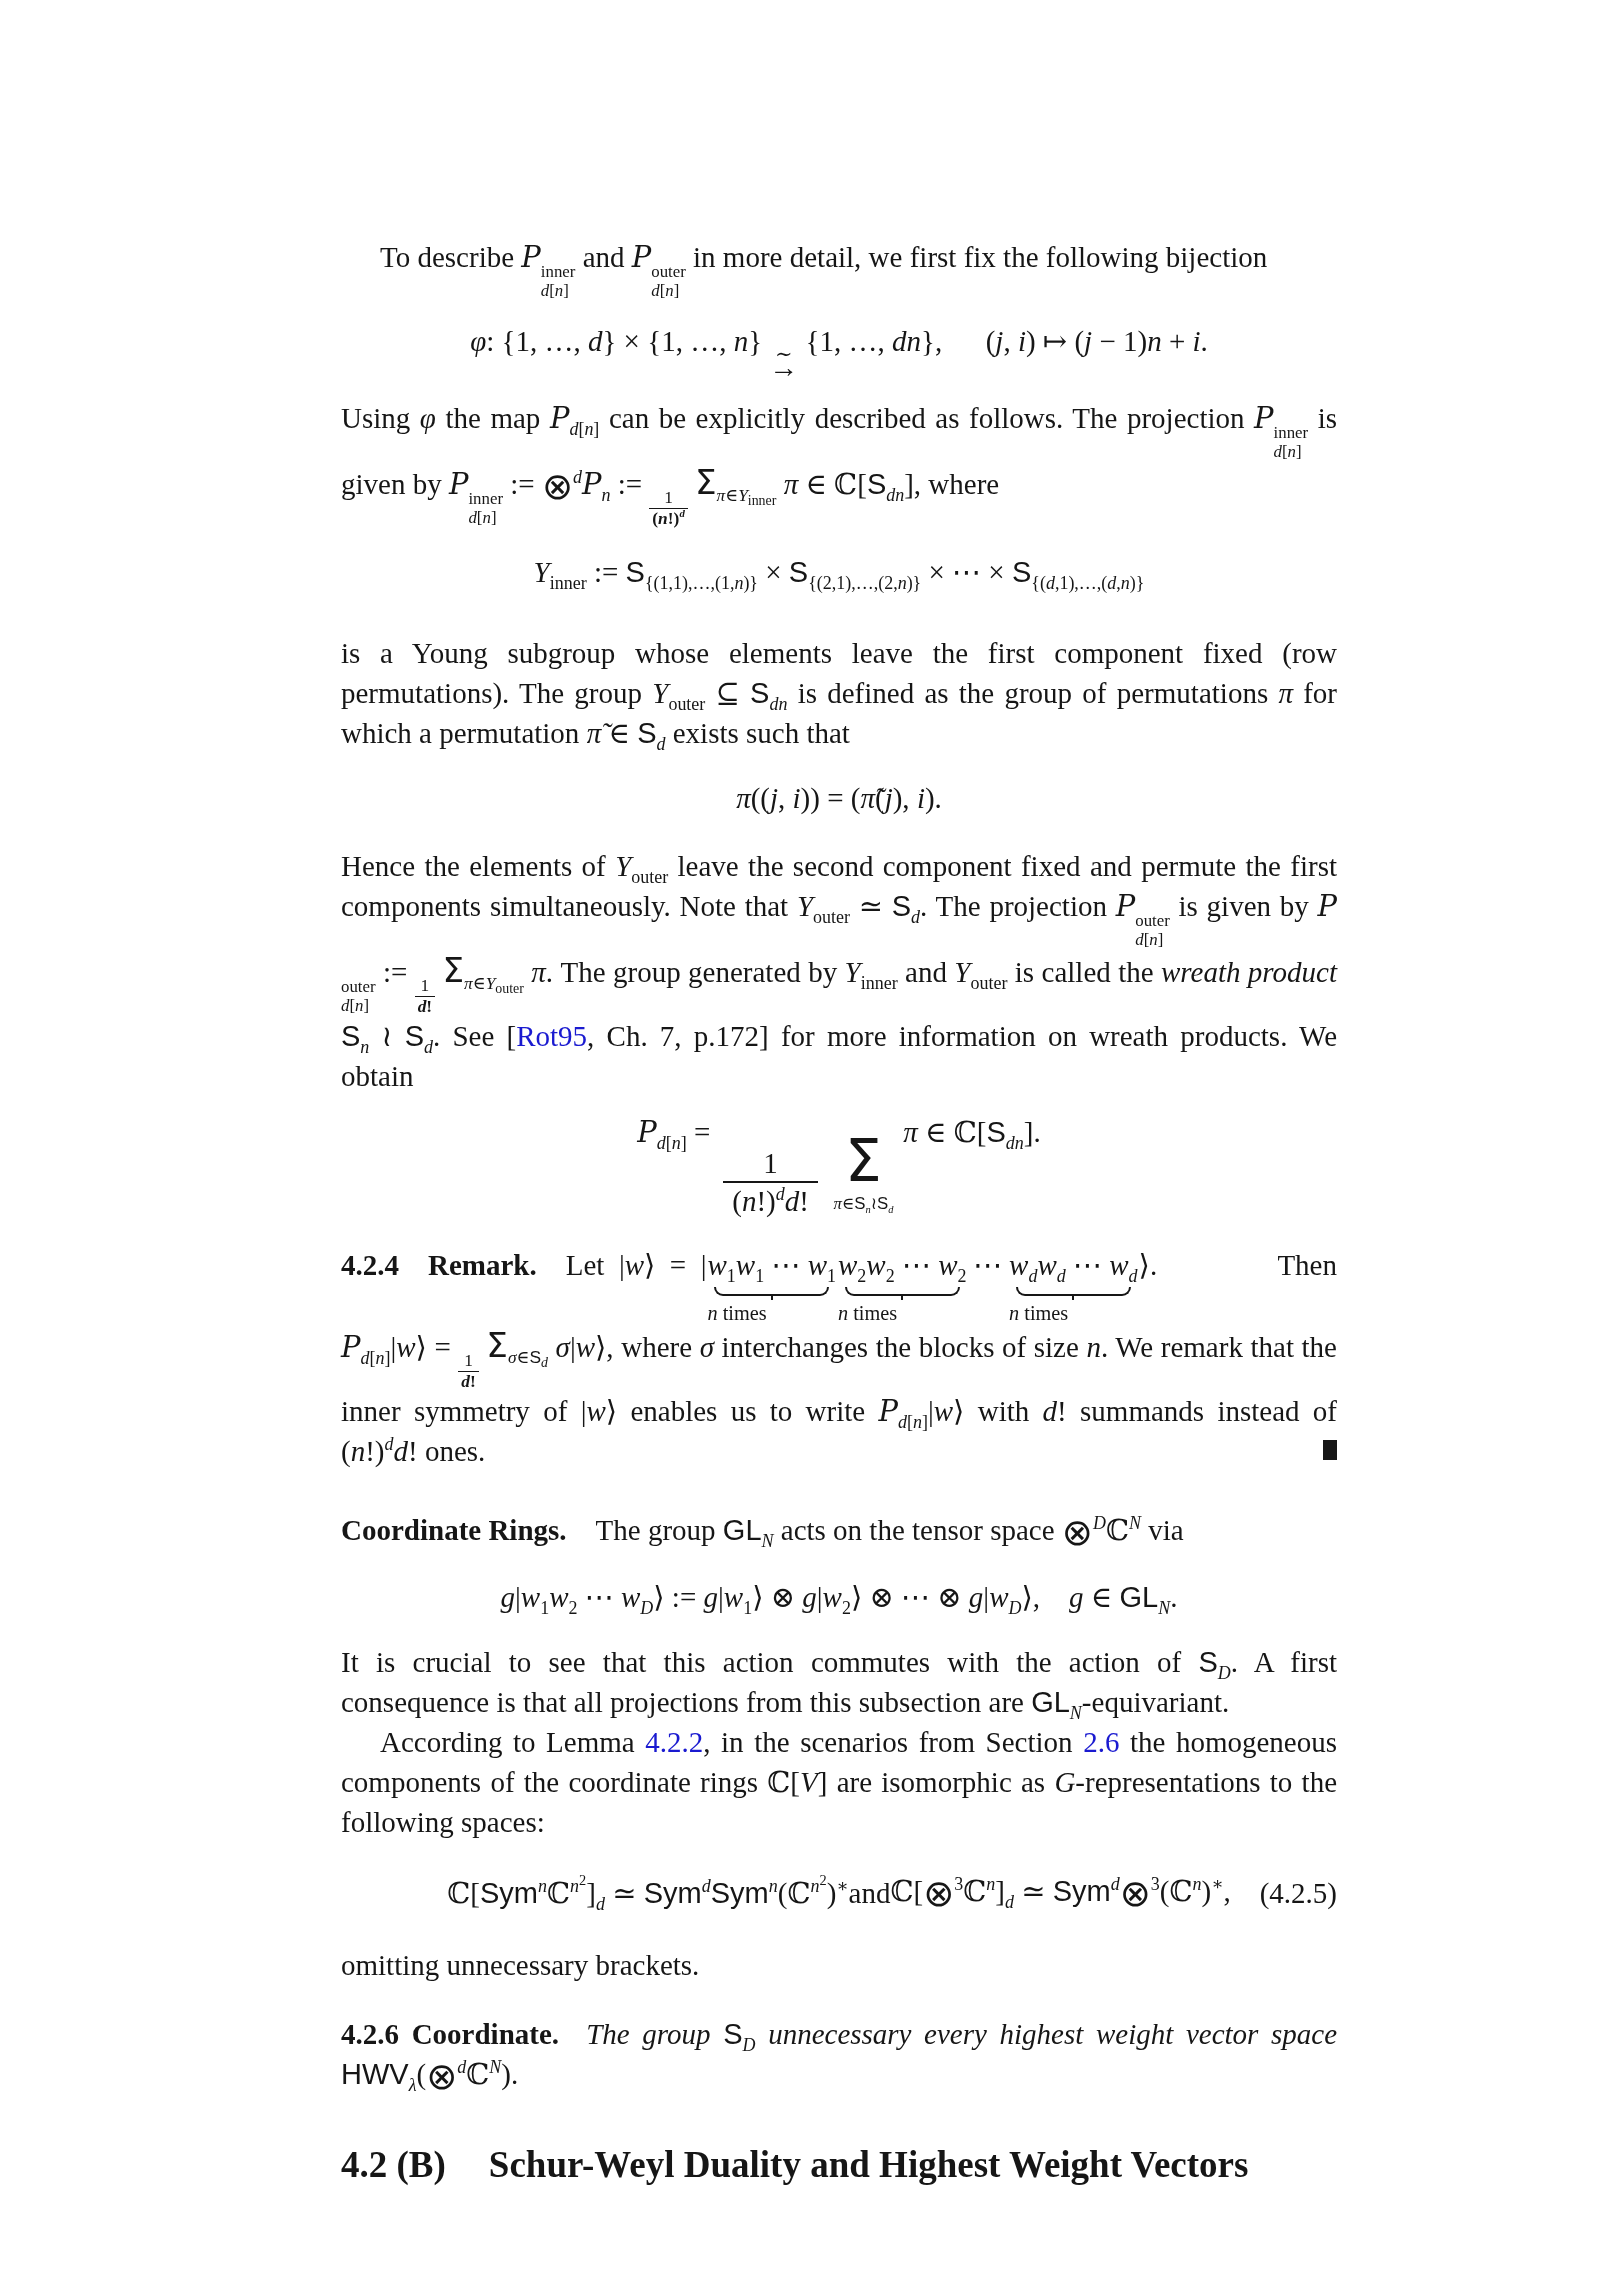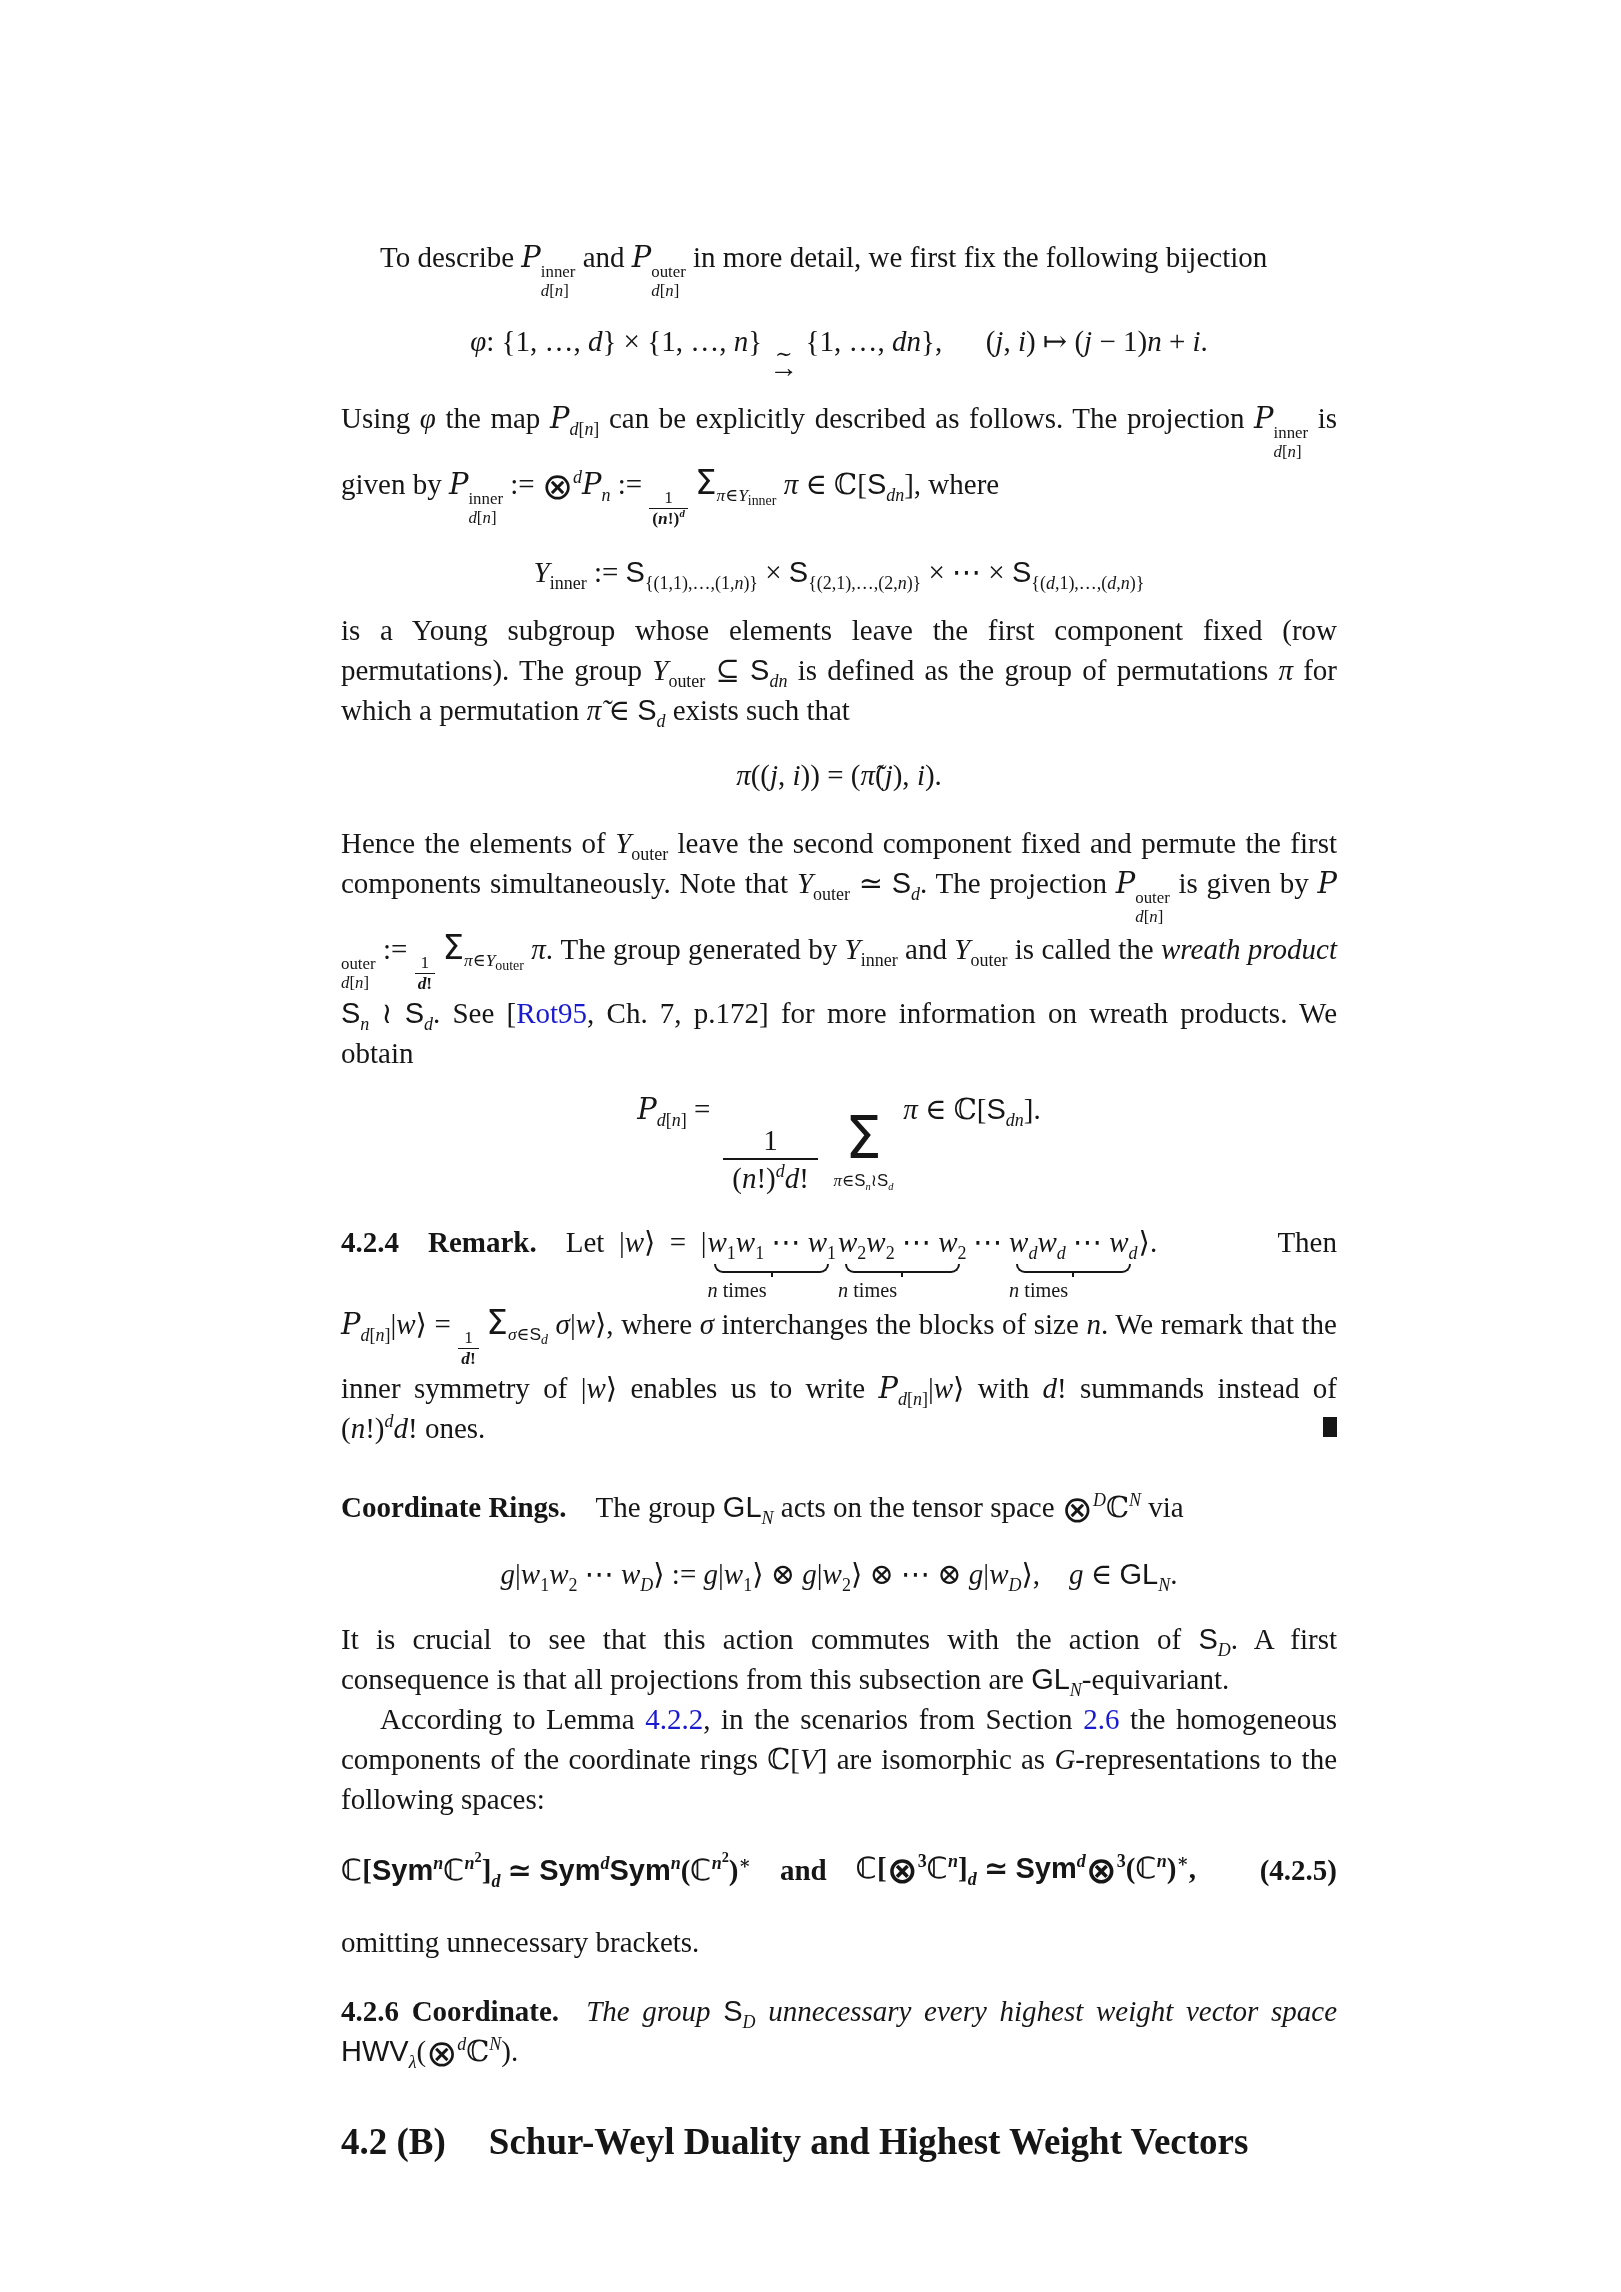--- a/index.html
+++ b/index.html
@@ -39,22 +39,22 @@
   .qed{float:right;width:13.7px;height:20.6px;background:#161616;margin-top:8.8px;}
   .rline1{display:flex;align-items:flex-start;hyphens:none;}
   .rline1 .then{margin-left:auto;}
   .ub{display:inline-flex;flex-direction:column;margin:0 1px;}
   .ub .brace{align-self:stretch;height:6.9px;margin:2.9px 6.9px 0;position:relative;
       border-left:2px solid #161616;border-right:2px solid #161616;border-bottom:2px solid #161616;
       border-radius:0 0 10.8px 10.8px;}
   .ub .brace::after{content:'';position:absolute;top:100%;left:50%;transform:translateX(-50%);
       width:2px;height:5.9px;background:#161616;}
   .ub .ublabel{font-size:0.70em;line-height:1.1;margin-top:5.9px;}
-  .eqtagrow{position:relative;display:flex;align-items:center;gap:29px;
-      text-align:center;hyphens:none;font-weight:bold;}
+  .eqtagrow{position:relative;display:flex;justify-content:center;align-items:center;
+      text-align:center;hyphens:none;}
   .eqtagrow .tag{position:absolute;right:0;}
   .cor p{hyphens:none;}
   .cor .corbody i{font-style:italic;}
   .secheading{display:flex;align-items:baseline;gap:43px;font-weight:bold;font-size:37px;
       line-height:43px;hyphens:none;}
 </style>
 </head>
 <body>
 
 <div class="page">
@@ -80,21 +80,21 @@
         </span> is given by <span class="cal">P</span><span class="ss">
           <span>inner</span>
           <span><i>d</i>[<i>n</i>]</span>
         </span> := <span class="ot">⊗</span><sup><i>d</i></sup><span class="cal">P</span><sub><i>n</i></sub> := <span class="sfrac">
           <span>1</span>
           <span class="den">(<i>n</i>!)<sup><i>d</i></sup></span>
         </span> <span class="isum">Σ</span><sub class="slim"><i>π</i>∈<i>Y</i><sub>inner</sub></sub> <i>π</i> ∈ ℂ[<span class="sf">S</span><sub><i>dn</i></sub>], where</p>
 
     <p class="eq" style="margin-top:23.5px"><i>Y</i><sub>inner</sub> := <span class="sf">S</span><sub>{(1,1),…,(1,<i>n</i>)}</sub> × <span class="sf">S</span><sub>{(2,1),…,(2,<i>n</i>)}</sub> × ⋯ × <span class="sf">S</span><sub>{(<i>d</i>,1),…,(<i>d</i>,<i>n</i>)}</sub></p>
 
-    <p style="margin-top:18px">is a Young subgroup whose elements leave the first component fixed (row permutations).  The group <i>Y</i><sub>outer</sub> ⊆ <span class="sf">S</span><sub><i>dn</i></sub> is defined as the group of permutations <i>π</i> for which a permutation <i>π̃</i> ∈ <span class="sf">S</span><sub><i>d</i></sub> exists such that</p>
+    <p style="margin-top:41px">is a Young subgroup whose elements leave the first component fixed (row permutations).  The group <i>Y</i><sub>outer</sub> ⊆ <span class="sf">S</span><sub><i>dn</i></sub> is defined as the group of permutations <i>π</i> for which a permutation <i>π̃</i> ∈ <span class="sf">S</span><sub><i>d</i></sub> exists such that</p>
 
     <p class="eq" style="margin-top:25.5px"><i>π</i>((<i>j</i>, <i>i</i>)) = (<i>π̃</i>(<i>j</i>), <i>i</i>).</p>
 
     <p style="margin-top:27.4px">Hence the elements of <i>Y</i><sub>outer</sub> leave the second component fixed and permute the first components simultaneously.  Note that <i>Y</i><sub>outer</sub> ≃ <span class="sf">S</span><sub><i>d</i></sub>.  The projection <span class="cal">P</span><span class="ss">
           <span>outer</span>
           <span><i>d</i>[<i>n</i>]</span>
         </span> is given by <span class="cal">P</span><span class="ss">
           <span>outer</span>
           <span><i>d</i>[<i>n</i>]</span>
         </span> := <span class="sfrac">

